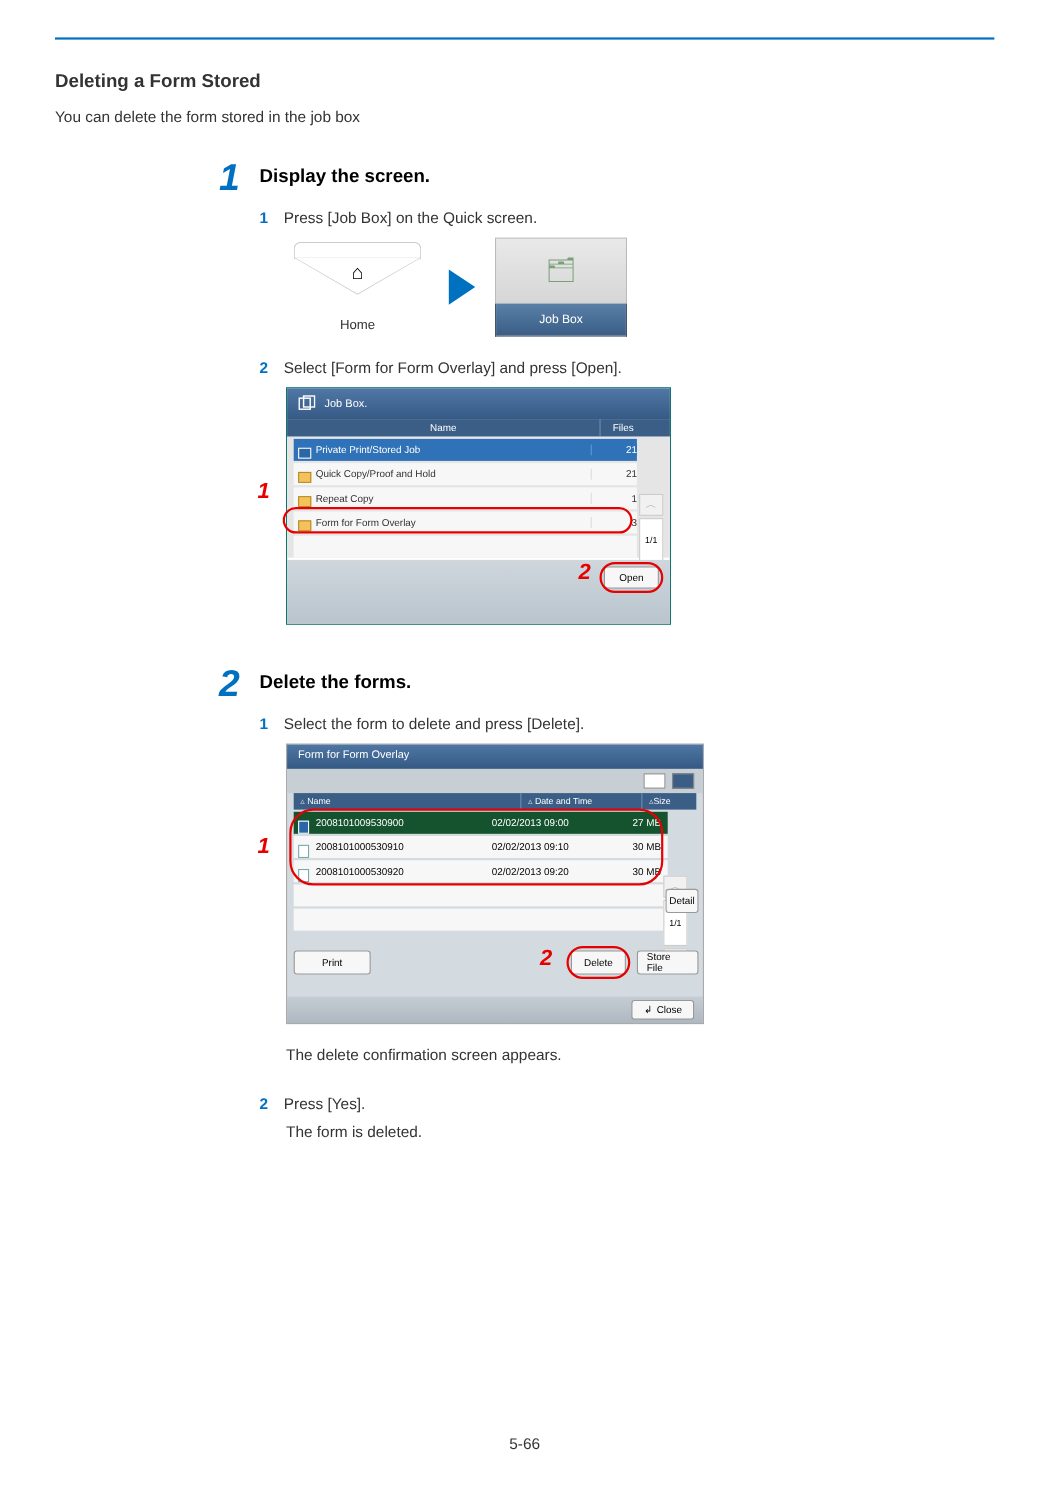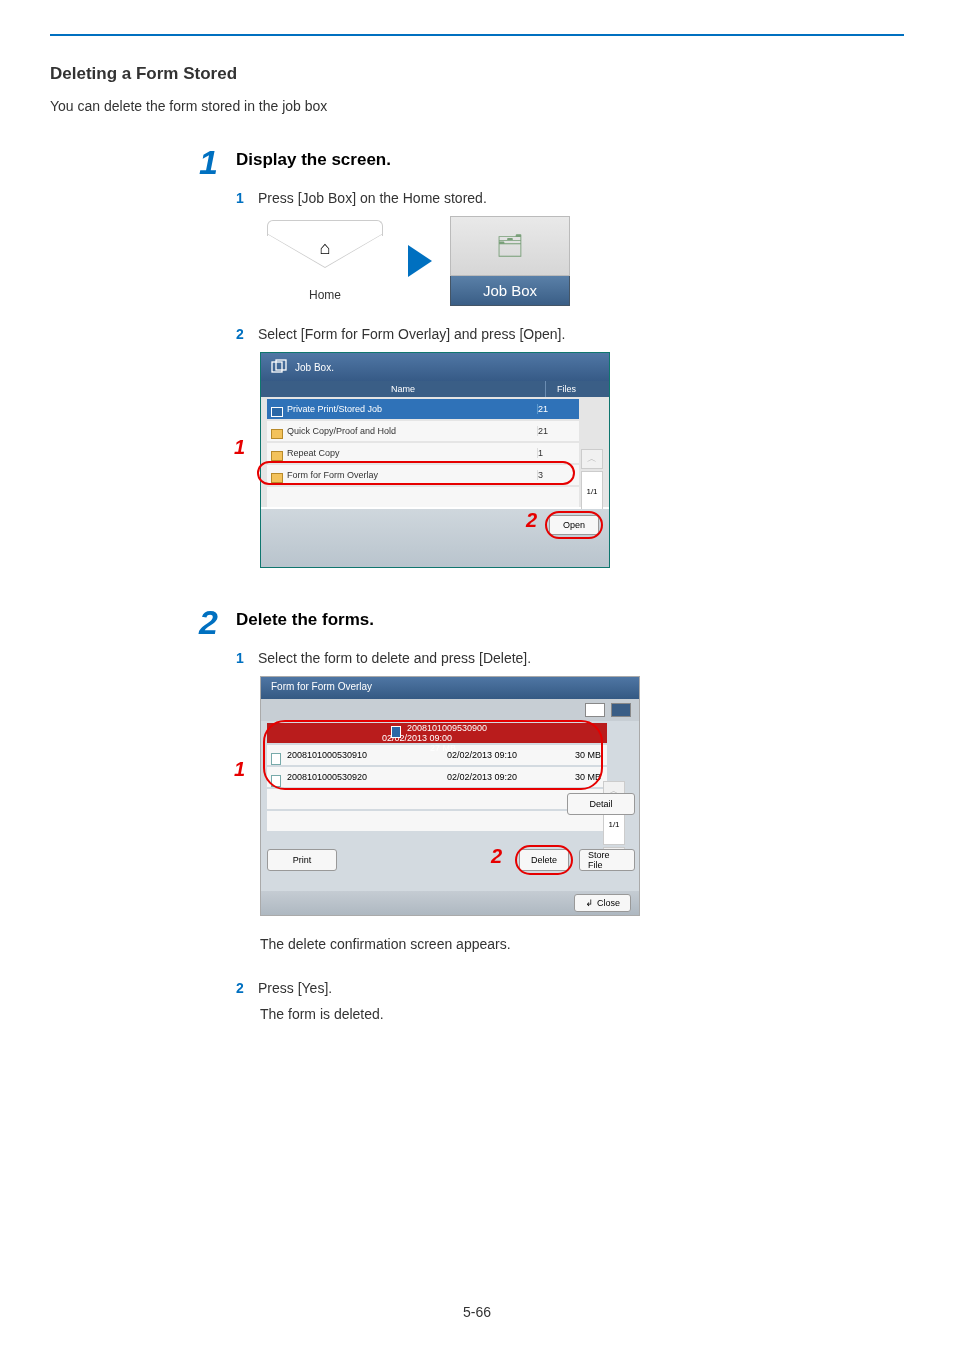--- a/index.html
+++ b/index.html
@@ -29,37 +29,37 @@
   .home-panel { width: 130px; }
   .home-trap-outer { position: relative; height: 64px; display:flex; align-items:flex-end; justify-content:center;}
   .trap { width: 0; height: 0; border-left: 58px solid transparent; border-right: 58px solid transparent; border-top: 34px solid #ccc; position: absolute; top: 14px; left: 7px;}
   .trap-inner { position:absolute; top:14px; left:8px; width:0;height:0;border-left:57px solid transparent;border-right:57px solid transparent;border-top:33px solid #fff; }
   .trap-top { position:absolute; top:0; left:7px; width:116px; height:16px; background:#fff; border:1px solid #ccc; border-bottom:none; border-radius: 6px 6px 0 0;}
   .home-icon-box { position:absolute; top:18px; left:0; right:0; display:flex; justify-content:center; font-size:18px;}
   .home-label { text-align:center; font-size:12px; color:#333; margin-top:4px;}
   .play { width:0;height:0;border-top:16px solid transparent;border-bottom:16px solid transparent;border-left:24px solid #0070c0; align-self:center;}
   .jobbox-panel { width:120px; }
   .jb-top { height:60px; background: linear-gradient(#e9e9e9,#d6d6d6); border:1px solid #bbb; display:flex; align-items:center; justify-content:center;}
-  .jb-label { height:30px; background: linear-gradient(#5a80a8,#3a5e86); color:#fff; font-size:15px; display:flex; align-items:center; justify-content:center; border:1px solid #456; border-top:none;}
+  .jb-label { height:30px; background: linear-gradient(#5a80a8,#3a5e86); color:#fff; font-size:11px; display:flex; align-items:center; justify-content:center; border:1px solid #456; border-top:none;}
 
   
   .fig2 { width: 350px; background:#fff; border:1px solid #0f766e; position:relative; font-size:10px; }
   .fig2-titlebar { height:28px; background: linear-gradient(#5077a5,#365a86); color:#fff; display:flex; align-items:center; padding:0 10px; gap:8px;}
   .fig2-titlebar .ic { width:16px;height:16px; display:inline-block; }
   .fig2-headrow { display:flex; background:#3a5e86; color:#fff; font-size:9px;}
   .fig2-headrow .c1{ flex:1; text-align:center; padding:3px 0;}
   .fig2-headrow .c2{ width:42px; text-align:center; padding:3px 4px; border-left:1px solid #6b8db3;}
   .fig2-headrow .c3{ width:22px; }
   .fig2-body { background:#e5e5e5; padding:2px 6px 0 6px;}
   .fig2-row { display:flex; align-items:center; height:20px; background:#f7f7f7; margin-bottom:2px; font-size:9px; color:#333;}
   .fig2-row.sel { background:#2f72b8; color:#fff;}
   .fig2-row .nm{ flex:1; padding-left:20px; position:relative;}
   .fig2-row .fd{ position:absolute; left:4px; top:3px; width:12px;height:10px; background:#f3c25b; border:1px solid #b88a2a;}
   .fig2-row.sel .fd{ background:#2a67a6; border-color:#fff;}
-  .fig2-row .fi{ width:42px; text-align:left; background:#f7f7f7; color:#333; border-left:1px solid #ddd;}
+  .fig2-row .fi{ width:42px; text-align:right; background:#f7f7f7; color:#333; border-left:1px solid #ddd;}
   .fig2-row.sel .fi { background:#2f72b8; color:#fff; border-left:1px solid #5a9ad1;}
   .fig2-sidecol { position:absolute; right:6px; top:52px; width:22px;}
   .fig2-arrow { width:22px;height:20px; background:#f1f1f1; border:1px solid #ccc; margin-bottom:2px; display:flex;align-items:center;justify-content:center; color:#aaa; font-size:10px;}
   .fig2-page { width:22px;height:40px; background:#fff; border:1px solid #ccc; margin-bottom:2px; display:flex;align-items:center;justify-content:center; font-size:8px;}
   .fig2-bottom { height:58px; background: linear-gradient(#cfd7dd,#b9c4cd); position:relative;}
   .open-btn { position:absolute; right:10px; top:6px; width:50px; height:20px; background:#f7f7f7; border:1px solid #999; border-radius:3px; display:flex;align-items:center;justify-content:center; font-size:9px;}
   .oval-red { position:absolute; border:2px solid #e60000; border-radius:18px; pointer-events:none;}
   .callout { position:absolute; font-size:20px; font-weight:900; font-style:italic; color:#e60000;}
 
   
@@ -68,21 +68,21 @@
   .fig3-toolbar { height:22px; background:#c7ced4; display:flex; justify-content:flex-end; align-items:center; gap:6px; padding:0 8px;}
   .viewbtn { width:20px;height:14px; background:#fff; border:1px solid #888;}
   .viewbtn.b { background:#3a5e86;}
   .fig3-head { display:flex; background:#3a5e86; color:#fff; font-size:8px; margin:0 6px;}
   .fig3-head > div{ padding:3px 6px;}
   .fig3-head .h1c{ flex:1;}
   .fig3-head .h2c{ width:110px; border-left:1px solid #6b8db3;}
   .fig3-head .h3c{ width:50px; border-left:1px solid #6b8db3;}
   .fig3-body { margin:2px 6px 0 6px;}
   .fig3-row { display:flex; height:20px; background:#f7f7f7; margin-bottom:2px; align-items:center;}
-  .fig3-row.sel { background:#b91c1c; color:#fff;flex-direction:column;}
+  .fig3-row.sel { background:#14532d; color:#fff;}
   .fig3-row .r1{ flex:1; padding-left:20px; position:relative;}
   .fig3-row .pg{ position:absolute; left:4px; top:3px; width:10px; height:12px; background:#fff; border:1px solid #7aa; }
   .fig3-row.sel .pg { border-color:#fff; background:#2a67a6;}
   .fig3-row .r2{ width:110px;}
   .fig3-row .r3{ width:50px; text-align:right; padding-right:6px;}
   .fig3-side { position:absolute; right:8px; top:58px; width:22px;}
   .fig3-actions { position:relative; height:46px; margin:6px 6px 0 6px;}
   .act-btn { position:absolute; height:22px; background:#f7f7f7; border:1px solid #999; border-radius:3px; display:flex;align-items:center;justify-content:center; font-size:9px; padding:0 8px;}
   .fig3-footer { height:24px; background: linear-gradient(#c5ccd3,#aeb8c1); display:flex; justify-content:flex-end; align-items:center; padding:0 8px; gap:6px;}
   .close-btn { height:18px; padding:0 10px; background:#f7f7f7; border:1px solid #999; border-radius:3px; font-size:9px; display:flex;align-items:center;gap:4px;}
@@ -97,21 +97,21 @@
   <div class="hr-top"></div>
   <div class="h1">Deleting a Form Stored</div>
   <div class="intro">You can delete the form stored in the job box</div>
 
   <div class="step-row">
     <div class="big-num">1</div>
     <div class="step-title">Display the screen.</div>
   </div>
   <div class="sub-row">
     <div class="sub-num">1</div>
-    <div class="sub-text">Press [Job Box] on the Home stored.</div>
+    <div class="sub-text">Press [Job Box] on the Quick screen.</div>
   </div>
 
   <div class="figure-wrap">
     <div class="fig1">
       <div class="home-panel">
         <div class="home-trap-outer">
           <div class="trap-top"></div>
           <div class="trap"></div>
           <div class="trap-inner"></div>
           <div class="home-icon-box">
@@ -201,20 +201,25 @@
 
   <div class="figure-wrap">
     <div style="position:relative; width:400px;">
       <div class="callout" style="left:-26px; top:82px;">1</div>
       <div class="fig3">
         <div class="fig3-title">Form for Form Overlay</div>
         <div class="fig3-toolbar">
           <div class="viewbtn"></div>
           <div class="viewbtn b"></div>
         </div>
+        <div class="fig3-head">
+          <div class="h1c"><span style="opacity:.7;">▵ </span><span>Name</span></div>
+          <div class="h2c"><span style="opacity:.7;">▵ </span><span>Date and Time</span></div>
+          <div class="h3c"><span style="opacity:.7;">▵</span><span>Size</span></div>
+        </div>
         <div class="fig3-body" style="position:relative; padding-right:26px; min-height:116px;">
           <div class="fig3-row sel">
               <div class="r1"><span class="pg"></span><span>2008101009530900</span></div>
               <div class="r2">02/02/2013 09:00</div>
               <div class="r3">27  MB</div>
             </div>
           <div class="fig3-row">
               <div class="r1"><span class="pg"></span><span>2008101000530910</span></div>
               <div class="r2">02/02/2013 09:10</div>
               <div class="r3">30  MB</div>
@@ -234,21 +239,21 @@
               <div class="r2"></div>
               <div class="r3"></div>
             </div>
           <div class="fig3-side">
             <div class="fig2-arrow">︿</div>
             <div class="fig2-page" style="height:42px;">1/1</div>
             <div class="fig2-arrow">﹀</div>
           </div>
           <div class="oval-red" style="left:-4px; top:-3px; width:340px; height:70px; border-radius:22px;"></div>
 
-          <div class="act-btn" style="right:-2px; top:70px; position:absolute; width:68px;">Detail</div>
+          <div class="act-btn" style="right:-2px; top:70px; position:absolute; width:30px;">Detail</div>
         </div>
         <div class="fig3-actions">
           <div class="act-btn" style="left:0; top:4px; width:70px;">Print</div>
           <div class="act-btn" style="left:252px; top:4px; width:50px;">Delete</div>
           <div class="act-btn" style="left:312px; top:4px; width:56px;">Store File</div>
           <div class="oval-red" style="left:248px; top:0px; width:58px; height:30px; border-radius:15px;"></div>
           <div class="callout" style="left:224px; top:0px;">2</div>
         </div>
         <div class="fig3-footer">
           <div class="close-btn">

